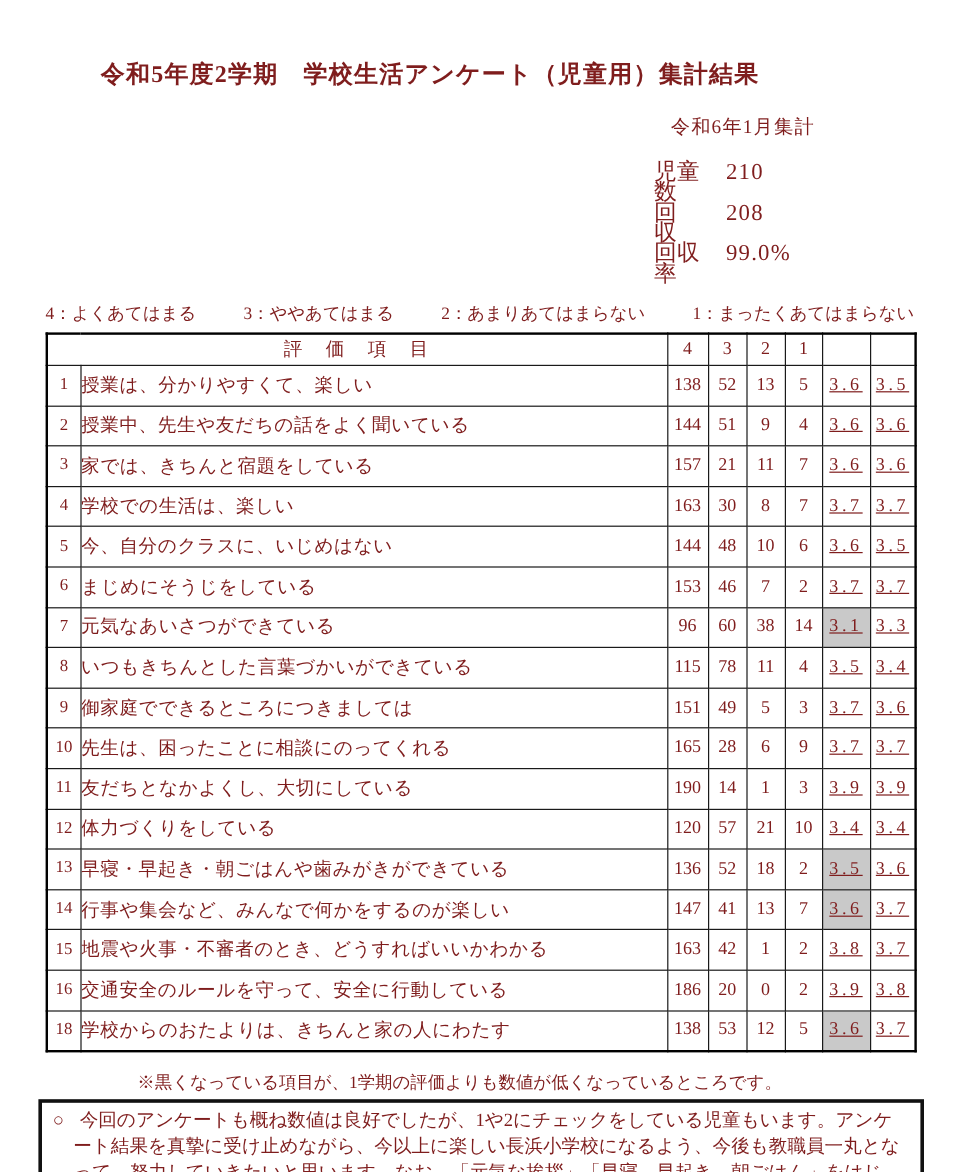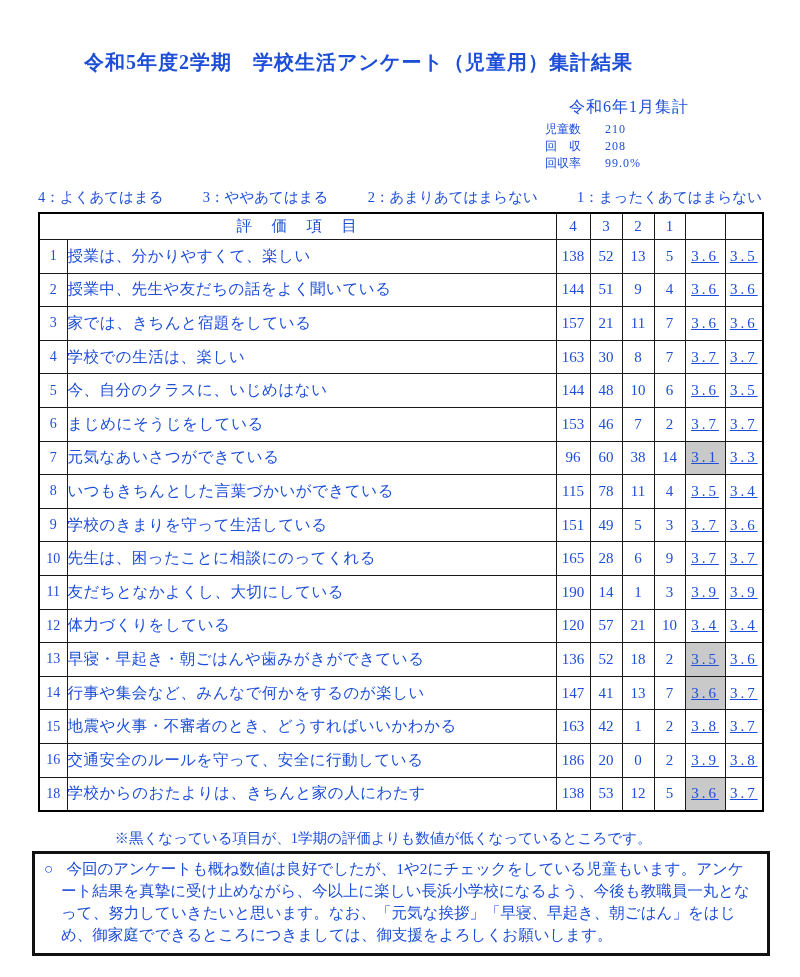--- a/index.html
+++ b/index.html
@@ -1,36 +1,36 @@
 <!DOCTYPE html>
 <html lang="ja"><head>
 <meta charset="utf-8">
 <style>
   html, body { margin: 0; padding: 0; background: #ffffff; }
   .page {
     position: relative;
     width: 800px;
     height: 977px;
     background: #ffffff;
-    color: #1d4ed8;
+    color: #7f1d1d;
     font-family: "Liberation Serif", "DejaVu Serif", serif;
     overflow: hidden;
     box-sizing: border-box;
     padding-top: 50px;
   }
   .title {
     font-size: 20px;
     font-weight: 600;
     letter-spacing: 1px;
     margin: 0 0 0 84px;
     line-height: 24px;
   }
   .meta { margin: 24px 0 0 545px; }
-  .tally-date { font-size: 16px; letter-spacing: 1px; margin-left: 24px; line-height: 18px; }
-  .stats { margin-top: 5px; font-size: 12px; }
+  .tally-date { font-size: 16px; letter-spacing: 1px; margin-left: 14px; line-height: 18px; }
+  .stats { margin-top: 19px; font-size: 19px; }
   .stat-row { display: flex; line-height: 17px; }
   .stat-label { width: 56px; }
   .stat-value { margin-left: 4px; letter-spacing: 1px; text-align: right; }
   .legend {
     display: flex;
     justify-content: space-between;
     margin: 16px 38px 6px 38px;
     font-size: 14.5px;
     line-height: 18px;
   }
@@ -210,21 +210,21 @@
       <td class="c-item">いつもきちんとした言葉づかいができている</td>
       <td class="c-n">115</td>
       <td class="c-n">78</td>
       <td class="c-n">11</td>
       <td class="c-n">4</td>
       <td class="c-avg">3.5</td>
       <td class="c-t1">3.4</td>
     </tr>
         <tr>
       <td class="c-no">9</td>
-      <td class="c-item">学校のきまりを守って生活している</td>
+      <td class="c-item">御家庭でできるところにつきましては</td>
       <td class="c-n">151</td>
       <td class="c-n">49</td>
       <td class="c-n">5</td>
       <td class="c-n">3</td>
       <td class="c-avg">3.7</td>
       <td class="c-t1">3.6</td>
     </tr>
         <tr>
       <td class="c-no">10</td>
       <td class="c-item">先生は、困ったことに相談にのってくれる</td>

